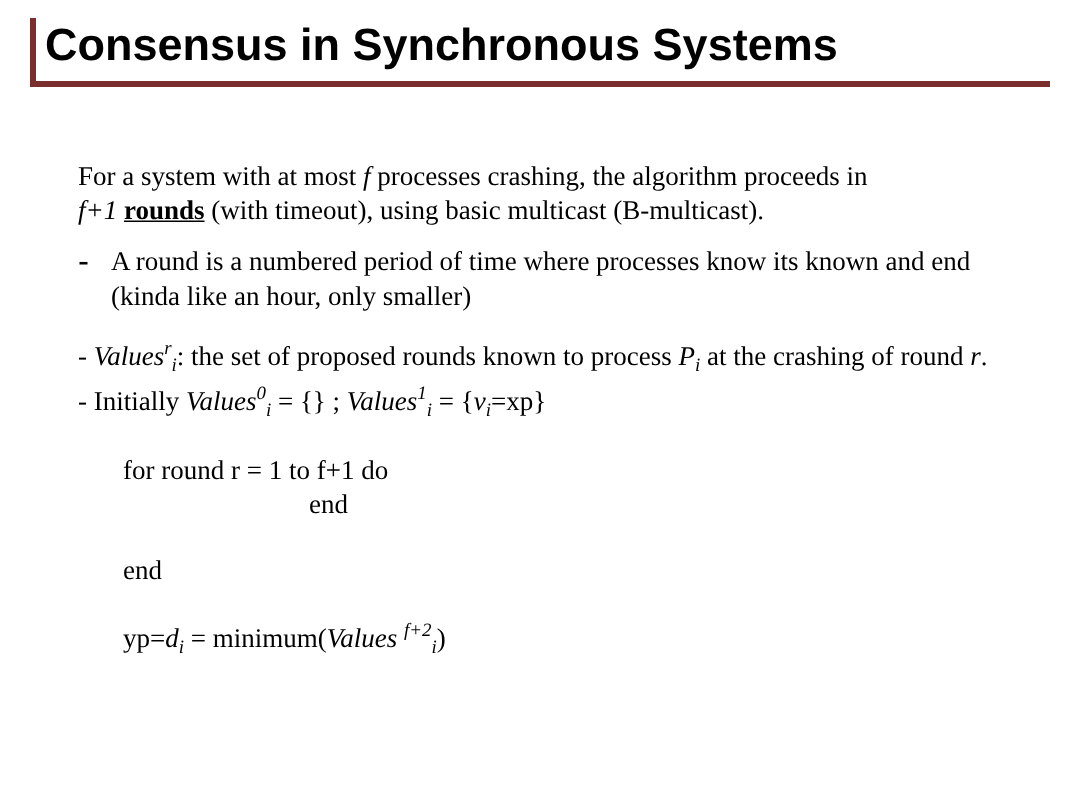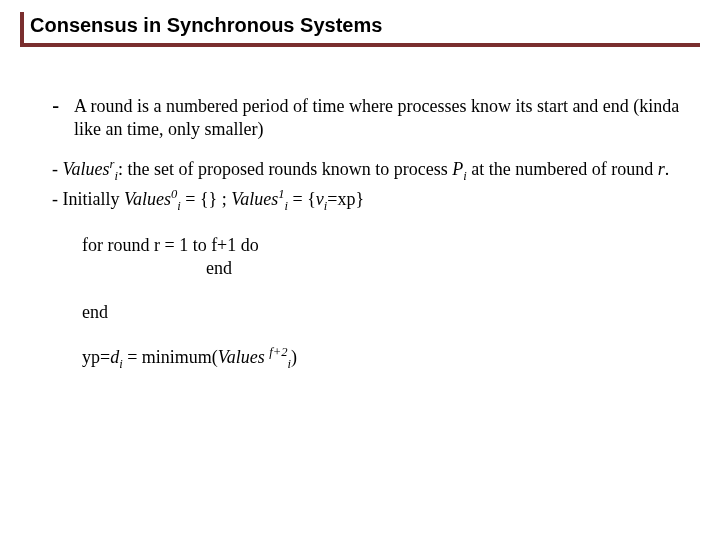--- a/index.html
+++ b/index.html
@@ -22,21 +22,21 @@
   .title-wrap {
     border-left: 4px solid #7a2e2e;
     border-bottom: 4px solid #7a2e2e;
     padding: 2px 10px 6px 6px;
     display: inline-block;
     width: calc(100% - 20px);
   }
   .title {
     font-family: Arial, Helvetica, sans-serif;
     font-weight: bold;
-    font-size: 20px;
+    font-size: 30px;
     color: #000;
   }
   .body {
     padding: 48px 20px 0 32px;
     font-size: 18px;
     line-height: 1.25;
   }
   .intro {
     margin-bottom: 12px;
   }
@@ -77,30 +77,34 @@
 <body>
 
 <div class="slide">
 
   <div class="title-wrap">
     <div class="title">Consensus in Synchronous Systems</div>
   </div>
 
   <div class="body">
 
+    <div class="intro">
+      <span>For a system with at most </span><span class="italic">f</span><span> processes crashing, the algorithm proceeds in </span><br>
+      <span class="italic">f+1</span><span> </span><span class="bold underline">rounds</span><span> (with timeout), using basic multicast (B-multicast).</span>
+    </div>
 
     <div class="bullet">
       <div class="dash">-</div>
-      <div class="btext">A round is a numbered period of time where processes know its start and end (kinda like an time, only smaller)</div>
+      <div class="btext">A round is a numbered period of time where processes know its known and end (kinda like an hour, only smaller)</div>
     </div>
 
     <div class="algo">
 
       <div class="def">
-        <span>- </span><span class="italic">Values</span><span class="sup">r</span><span class="sub">i</span><span>: the set of proposed rounds known to process </span><span class="italic">P</span><span class="sub">i</span><span> at the numbered of round </span><span class="italic">r</span><span>.</span>
+        <span>- </span><span class="italic">Values</span><span class="sup">r</span><span class="sub">i</span><span>: the set of proposed rounds known to process </span><span class="italic">P</span><span class="sub">i</span><span> at the crashing of round </span><span class="italic">r</span><span>.</span>
       </div>
 
       <div class="def">
         <span>- Initially </span><span class="italic">Values</span><span class="sup">0</span><span class="sub">i</span><span> = {} ; </span><span class="italic">Values</span><span class="sup">1</span><span class="sub">i</span><span> = {</span><span class="italic">v</span><span class="sub">i</span><span>=xp}</span>
       </div>
 
       <div class="indent1">for round r = 1 to f+1 do</div>
 
 
 

